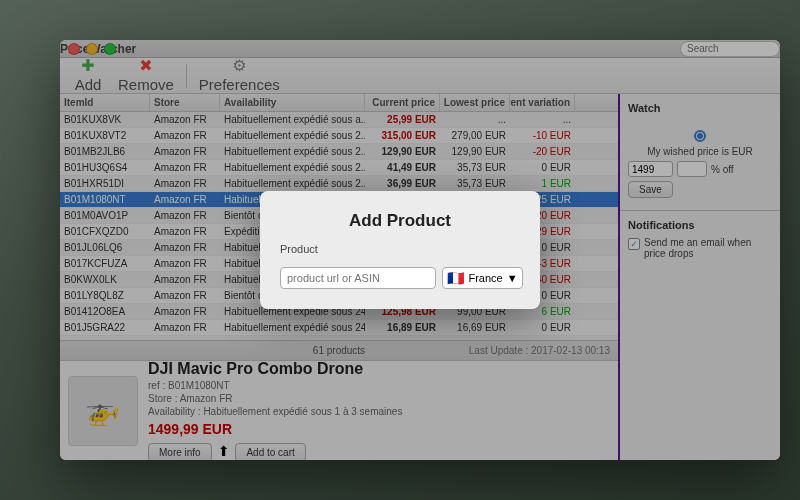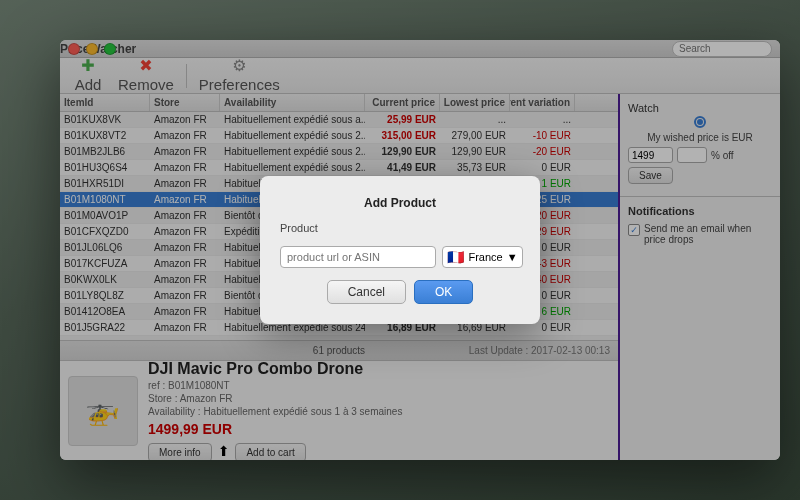--- a/index.html
+++ b/index.html
@@ -62,21 +62,21 @@
     .tb-close { background: #ff5f57; }
     .tb-min { background: #febc2e; }
     .tb-max { background: #28c840; }
     .title-bar-title {
       font-size: 12px;
       font-weight: 600;
       color: #444;
     }
     .title-bar-search {
       position: absolute;
-      right: 8px;
+      right: 0;
       display: flex;
       align-items: center;
       background: white;
       border: 1px solid #c0c0c0;
       border-radius: 10px;
       padding: 1px 6px;
       width: 100px;
       height: 16px;
     }
     .title-bar-search input {
@@ -302,23 +302,23 @@
       flex-direction: column;
       background: #f0f0f0;
       flex-shrink: 0;
     }
     .watch-section {
       padding: 8px;
       border-bottom: 1px solid #c0c0c0;
     }
     .section-title {
       font-size: 11px;
-      font-weight: 400;
+      font-weight: 700;
       color: #333;
-      margin-bottom: 2px;
+      margin-bottom: 16px;
     }
     .watch-row {
       display: flex;
       align-items: center;
       gap: 4px;
       margin-bottom: 4px;
       font-size: 10px;
       color: #444;
       flex-direction: column;
     }
@@ -414,21 +414,21 @@
       border-radius: 8px;
       box-shadow: 0 10px 40px rgba(0,0,0,0.4);
       width: 280px;
       padding: 20px;
       display: flex;
       flex-direction: column;
       align-items: center;
       gap: 12px;
     }
     .modal-title {
-      font-size: 12px;
+      font-size: 17px;
       font-weight: 700;
       color: #222;
     }
     .modal-field-label {
       font-size: 11px;
       color: #444;
       align-self: flex-start;
       width: 100%;
     }
     .modal-input-row {
@@ -704,18 +704,14 @@
     <div class="modal-title">Add Product</div>
     <div class="modal-field-label">Product</div>
     <div class="modal-input-row">
       <input class="modal-input" type="text" placeholder="product url or ASIN" style="">
       <div class="country-select">
         <span class="flag">🇫🇷</span>
         <span>France</span>
         <span>▼</span>
       </div>
     </div>
-    <div class="modal-buttons">
-      <button class="modal-btn">Cancel</button>
-      <button class="modal-btn modal-btn-primary">OK</button>
-    </div>
   </div>
 </div>
 
 </body></html>

